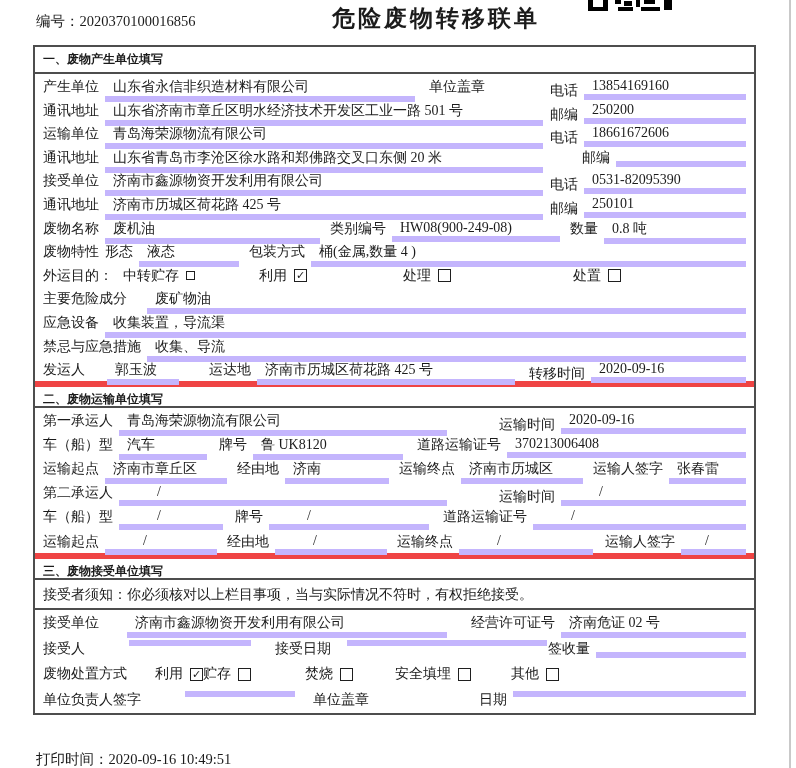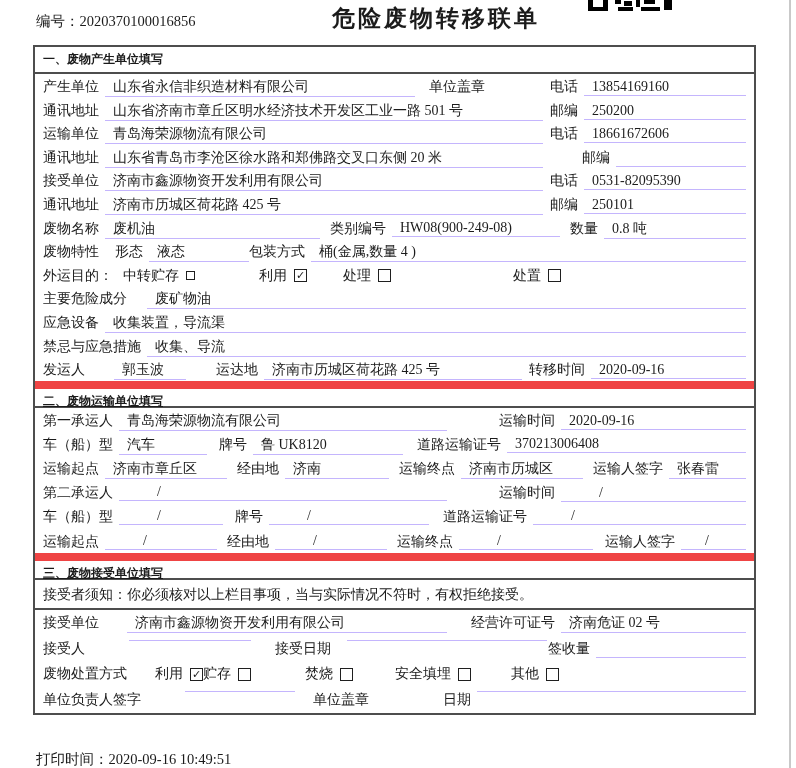--- a/index.html
+++ b/index.html
@@ -8,30 +8,30 @@
 
   .doc-number { position:absolute; left:36px; top:12px; font-size:14.5px; white-space:nowrap; }
   .doc-title  { position:absolute; left:332px; top:3px; font-size:23px; font-weight:bold;
                 letter-spacing:3px; font-family:"Liberation Sans","DejaVu Sans",sans-serif; white-space:nowrap; }
   .qr-frag { position:absolute; left:588px; top:0; }
 
   .form { position:absolute; left:33px; top:45px; width:723px; border:2px solid #4d4d4d; background:#fff; }
 
   .sec-header { font-family:"Liberation Sans","DejaVu Sans",sans-serif; font-weight:bold;
                 font-size:12px; padding:4px 8px 3px 8px; height:27px; border-bottom:2px solid #4d4d4d; }
-  .sec2 .sec-header, .sec3 .sec-header { border-top:8px solid #ef4444;text-decoration:underline; }
+  .sec2 .sec-header, .sec3 .sec-header { border-top:6px solid #ef4444; }
   .notice { font-size:14px; padding:6px 8px 4px 8px; height:30px; border-bottom:2px solid #4d4d4d; white-space:nowrap; }
 
   .frow { display:flex; align-items:flex-start; padding:4px 8px 3px 8px; font-size:14px; white-space:nowrap; }
   .sec1 .frow { height:23.6px; }
   .sec2 .frow { height:24.2px; }
   .sec3 .frow { height:25.8px; }
 
   .lbl { margin-right:6px; white-space:nowrap; }
-  .u   { border-bottom:1px solid #c4b5fd; padding:0 4px 0 8px; white-space:nowrap; overflow:hidden; }
+  .u   { border-bottom:6px solid #c4b5fd; padding:0 4px 0 8px; white-space:nowrap; overflow:hidden; }
   .grow { flex:1 1 auto; }
   .rcol { margin-left:auto; display:flex; align-items:flex-end; }
   .slash { padding-left:38px; }
 
   .opt { display:flex; align-items:center; }
   .checkbox { display:inline-block; width:13px; height:13px; border:1.5px solid #1f1f1f;
               margin-left:7px; font-size:11px; line-height:11px; text-align:center;
               font-family:"DejaVu Sans",sans-serif; font-weight:bold; }
   .checkbox.small { width:9px; height:9px; margin-bottom:1px; }
 
@@ -124,37 +124,37 @@
       <span class="lbl">废物名称</span>
       <span class="u" style="width:215px">废机油</span>
       <span class="lbl" style="margin-left:10px">类别编号</span>
       <span class="u" style="width:168px">HW08(900-249-08)</span>
       <span class="lbl" style="margin-left:10px">数量</span>
       <span class="u grow">0.8 吨</span>
     </div>
 
     <div class="frow">
       <span class="lbl">废物特性</span>
-      <span class="lbl" style="margin-left:10px">形态</span>
+      <span class="lbl" style="">形态</span>
       <span class="u" style="width:100px">液态</span>
-      <span class="lbl" style="">包装方式</span>
+      <span class="lbl" style="margin-left:10px">包装方式</span>
       <span class="u grow">桶(金属,数量 4 )</span>
     </div>
 
     <div class="frow">
       <span class="lbl">外运目的：</span>
       <span class="opt" style="margin-left:4px">
         <span>中转贮存</span>
         <span class="checkbox small"></span>
       </span>
       <span class="opt" style="margin-left:64px">
         <span>利用</span>
         <span class="checkbox">✓</span>
       </span>
-      <span class="opt" style="margin-left:36px">
+      <span class="opt" style="margin-left:96px">
         <span>处理</span>
         <span class="checkbox"></span>
       </span>
       <span class="opt" style="margin-left:122px">
         <span>处置</span>
         <span class="checkbox"></span>
       </span>
     </div>
 
     <div class="frow">
@@ -167,21 +167,21 @@
       <span class="u grow">收集装置，导流渠</span>
     </div>
 
     <div class="frow">
       <span class="lbl">禁忌与应急措施</span>
       <span class="u grow">收集、导流</span>
     </div>
 
     <div class="frow">
       <span class="lbl">发运人</span>
-      <span class="u" style="width:72px;margin-left:23px">郭玉波</span>
+      <span class="u" style="width:72px;margin-left:16px">郭玉波</span>
       <span class="lbl" style="margin-left:30px">运达地</span>
       <span class="u" style="width:258px">济南市历城区荷花路 425 号</span>
       <span class="rcol">
           <span class="lbl">转移时间</span>
           <span class="u" style="width:155px">2020-09-16</span>
         </span>
     </div>
   </div>
 
   <div class="sec2">
@@ -289,21 +289,21 @@
       <span class="opt" style="margin-left:40px">
         <span>其他</span>
         <span class="checkbox"></span>
       </span>
     </div>
 
     <div class="frow">
       <span class="lbl">单位负责人签字</span>
       <span class="u" style="width:110px;margin-left:38px"></span>
       <span class="lbl" style="margin-left:18px">单位盖章</span>
-      <span class="lbl" style="margin-left:68px">日期</span>
+      <span class="lbl" style="margin-left:104px">日期</span>
       <span class="u grow"></span>
     </div>
   </div>
 </div>
 
 <div class="print-time"><span>打印时间：</span><span>2020-09-16 10:49:51</span></div>
 
 <div class="page-edge"></div>
 
 </body></html>

